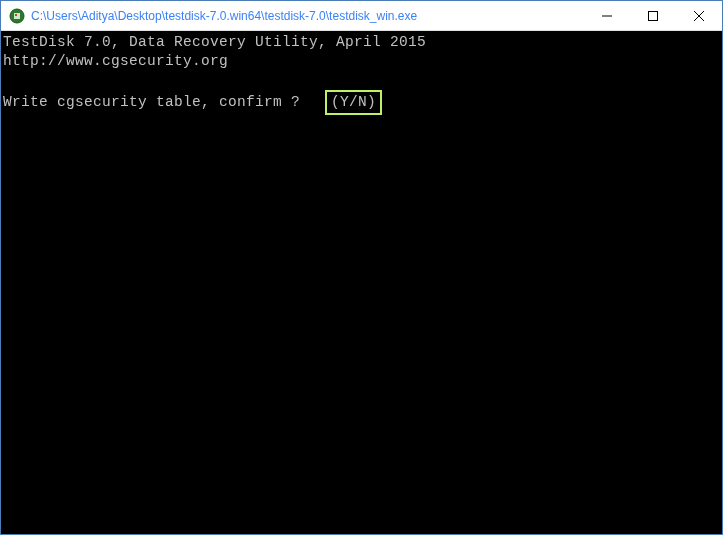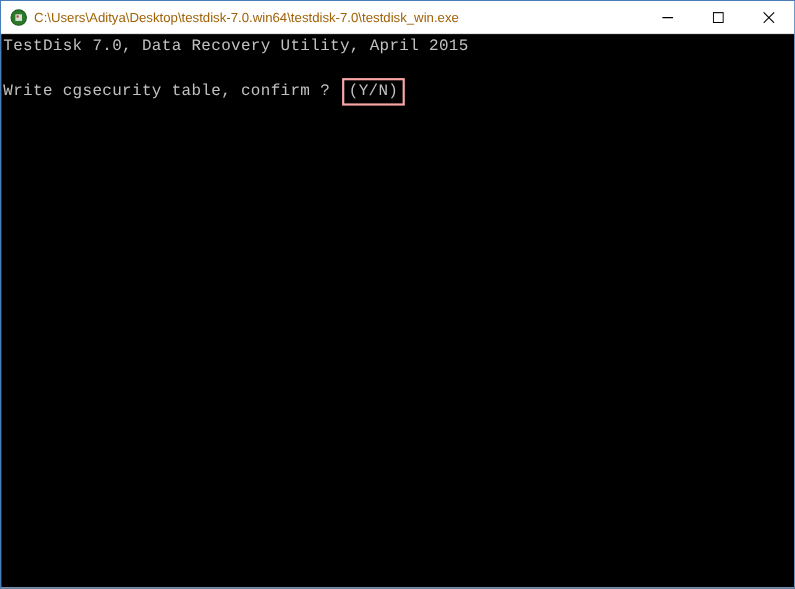--- a/index.html
+++ b/index.html
@@ -24,21 +24,21 @@
       border-bottom: 1px solid #e0e0e0;
     }
     .titlebar-icon {
       width: 16px;
       height: 16px;
       margin-right: 6px;
       flex-shrink: 0;
     }
     .titlebar-title {
       font-size: 12px;
-      color: #a16207;
+      color: #3b82f6;
       flex-grow: 1;
       white-space: nowrap;
       overflow: hidden;
     }
     .titlebar-buttons {
       display: flex;
       height: 100%;
     }
     .titlebar-btn {
       width: 46px;
@@ -61,24 +61,24 @@
       font-size: 14.5px;
       line-height: 19px;
       padding: 2px 0 12px 2px;
       white-space: pre;
       letter-spacing: 0.3px;
     }
     .console .line {
       display: block;
     }
     .highlight-box {
-      border: 2px solid #fca5a5;
+      border: 2px solid #bef264;
       padding: 1px 4px;
       display: inline-block;
-      margin-left: 2px;
+      margin-left: 16px;
     }
   </style>
 </head>
 <body>
 
 <div class="titlebar">
   <span class="titlebar-icon">
     <svg viewBox="0 0 16 16" width="16" height="16">
       <circle cx="8" cy="8" r="7" fill="#2a7a2a" stroke="#1a5a1a" stroke-width="1"></circle>
       <rect x="5" y="5" width="6" height="6" fill="#fff" opacity="0.8"></rect>
@@ -99,13 +99,13 @@
     </button>
     <button class="titlebar-btn close">
       <svg width="10" height="10" viewBox="0 0 10 10">
           <line x1="0" y1="0" x2="10" y2="10" stroke="#000" stroke-width="1"></line>
           <line x1="10" y1="0" x2="0" y2="10" stroke="#000" stroke-width="1"></line>
         </svg>
     </button>
   </div>
 </div>
 
-<div class="console"><span class="line">TestDisk 7.0, Data Recovery Utility, April 2015</span><span class="line"> </span><span class="line"><span>Write cgsecurity table, confirm ?</span> <span class="highlight-box">(Y/N)</span></span></div>
+<div class="console"><span class="line">TestDisk 7.0, Data Recovery Utility, April 2015</span><span class="line">http://www.cgsecurity.org</span><span class="line"> </span><span class="line"><span>Write cgsecurity table, confirm ?</span> <span class="highlight-box">(Y/N)</span></span></div>
 
 </body></html>

